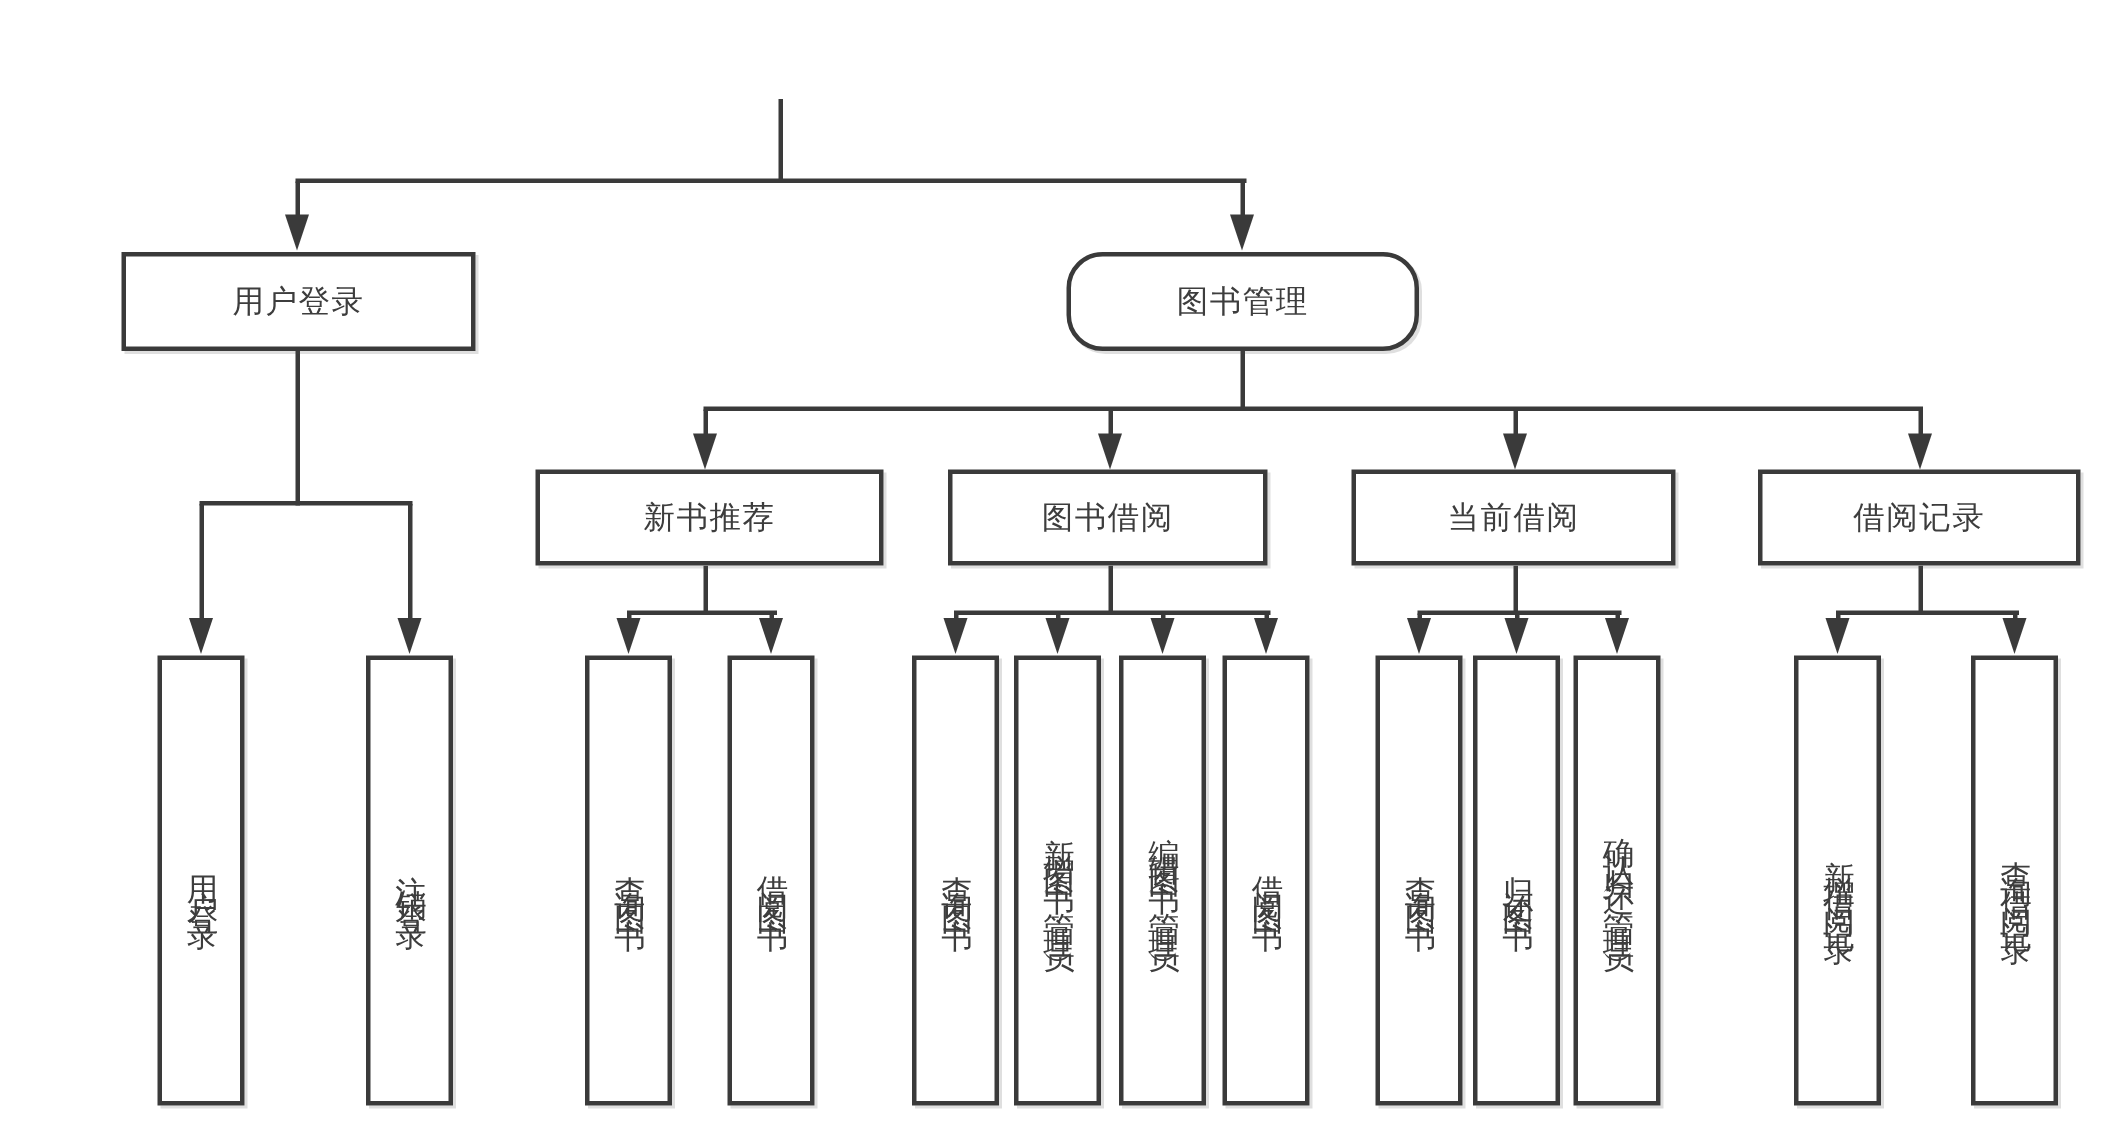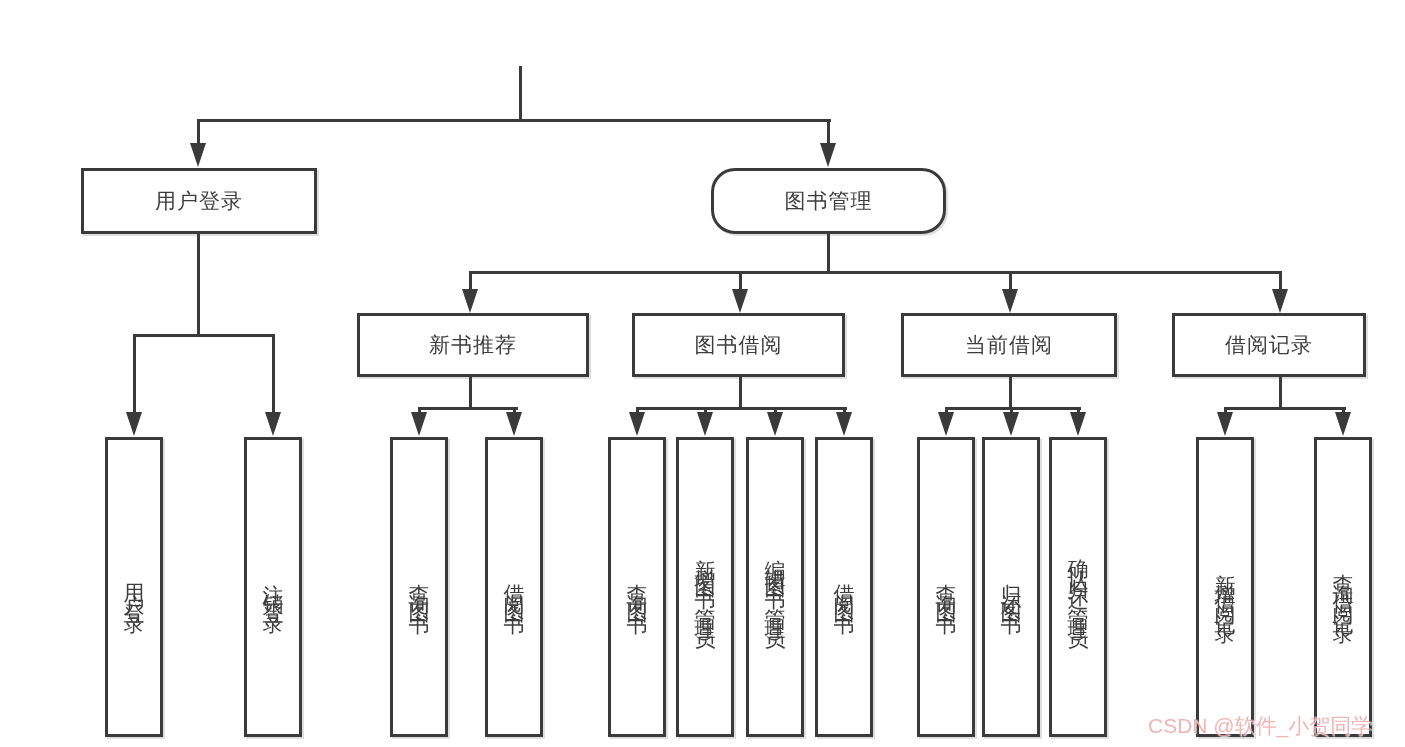--- a/index.html
+++ b/index.html
@@ -101,21 +101,21 @@
 
   <div class="box" style="left:357px;top:313px;width:232px;height:64px;">
     <span class="lbl">新书推荐</span>
   </div>
   <div class="box" style="left:632px;top:313px;width:213px;height:64px;">
     <span class="lbl">图书借阅</span>
   </div>
   <div class="box" style="left:901px;top:313px;width:216px;height:64px;">
     <span class="lbl">当前借阅</span>
   </div>
-  <div class="box" style="left:1172px;top:313px;width:194px;height:64px;">
+  <div class="box" style="left:1172px;top:313px;width:215px;height:64px;">
     <span class="lbl">借阅记录</span>
   </div>
 
   <div class="box leaf" style="left:105px;top:437px;width:58px;height:300px;">
     <span class="lbl">用户登录</span>
   </div>
   <div class="box leaf" style="left:244px;top:437px;width:58px;height:300px;">
     <span class="lbl">注销登录</span>
   </div>
 
@@ -149,15 +149,14 @@
     <span class="lbl">确认归还（管理员）</span>
   </div>
 
   <div class="box leaf" style="left:1196px;top:437px;width:58px;height:300px;">
     <span class="lbl">新增借阅记录</span>
   </div>
   <div class="box leaf" style="left:1314px;top:437px;width:58px;height:300px;">
     <span class="lbl">查询借阅记录</span>
   </div>
 
-  <div class="watermark">CSDN @软件_小贺同学</div>
 
 </div>
 
 </body></html>

